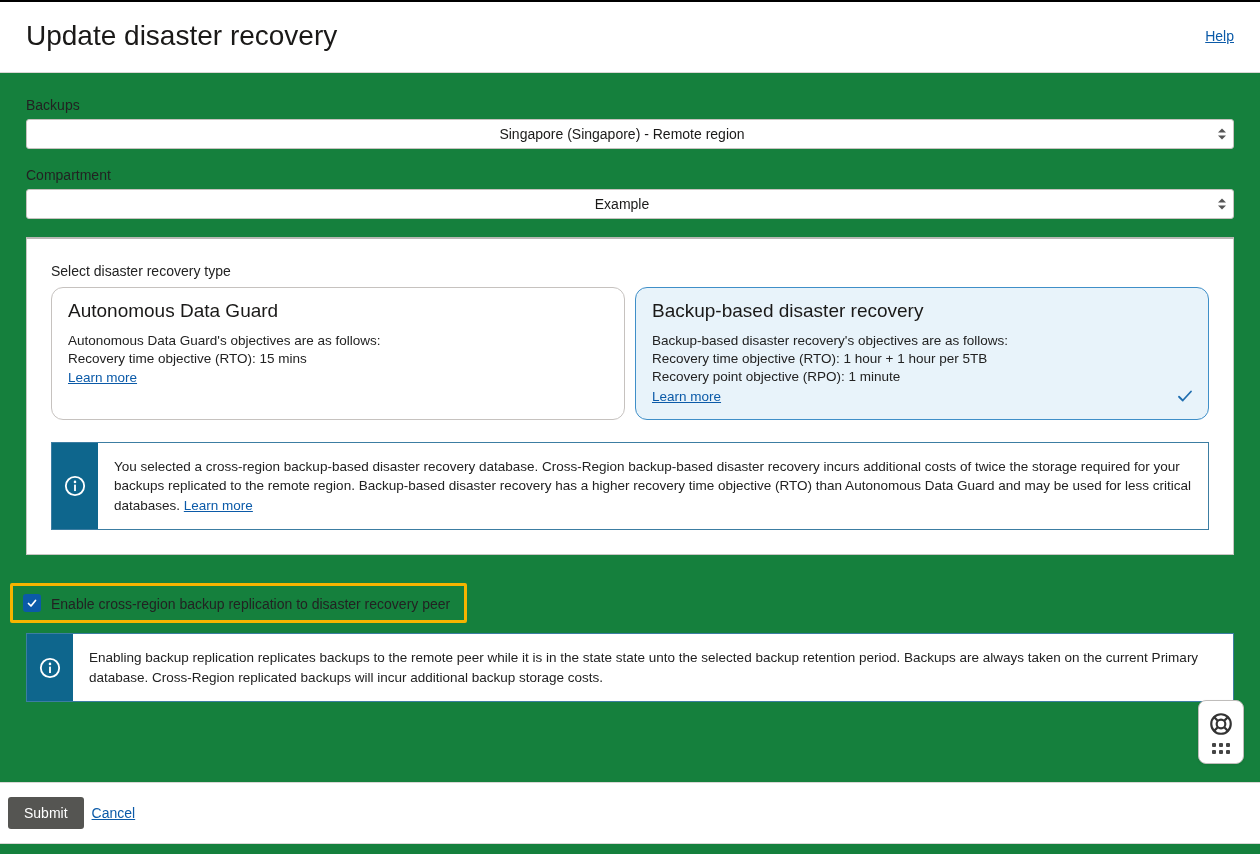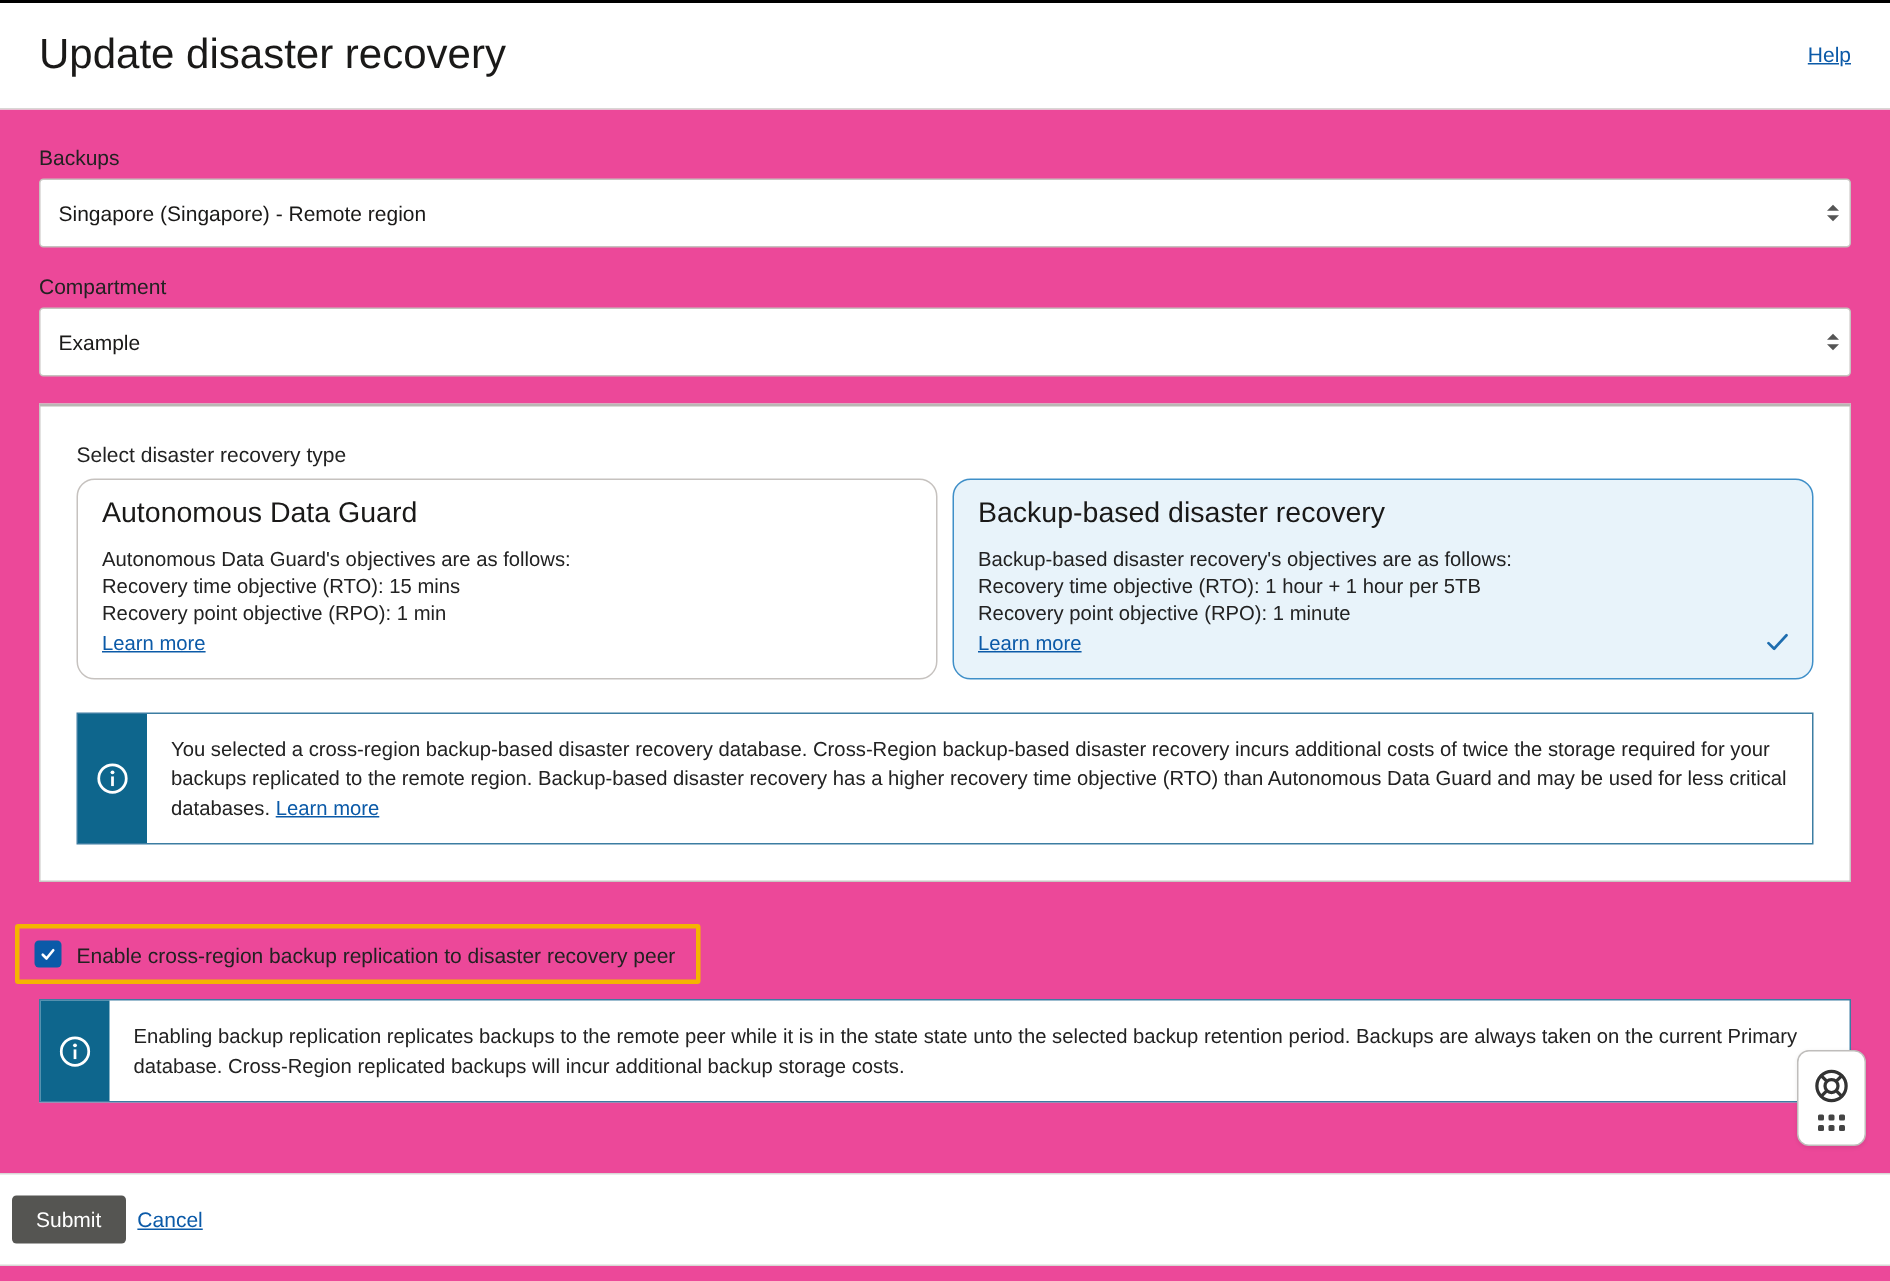--- a/index.html
+++ b/index.html
@@ -1,31 +1,31 @@
 <!DOCTYPE html>
 <html><head>
 <meta charset="utf-8">
 <style>
   * { box-sizing: border-box; margin: 0; padding: 0; }
   html, body { width: 1260px; height: 854px; font-family: Arial, Helvetica, sans-serif; background: #f1f0ef; color: #222; }
-  .page { width: 1260px; min-height: 854px; background: #ec4899; position: relative; }
+  .page { width: 1260px; min-height: 854px; background: #15803d; position: relative; }
 
   
   .hdr { background: #fff; border-top: 2px solid #000; border-bottom: 1px solid #d9d7d5; padding: 18px 26px 20px 26px; display: flex; justify-content: space-between; align-items: center; }
   .hdr h1 { font-size: 28px; font-weight: 400; color: #1a1918; }
   .help-link { color: #0b5aa8; text-decoration: underline; font-size: 14px; cursor: pointer; }
 
   .body { padding: 24px 26px 0 26px; }
 
   .intro { font-size: 14px; color: #222; margin-bottom: 22px; }
 
   .field-label { font-size: 14px; color: #222; margin-bottom: 6px; }
 
   .select-wrap { position: relative; margin-bottom: 18px; }
-  .select-input { width: 100%; height: 46px; background: #fff; border: 1px solid #c6c2bf; border-radius: 3px; padding: 0 28px 0 12px; font-size: 14px; color: #1a1918; cursor: pointer; display: flex; align-items: center; }
+  .select-input { width: 100%; height: 30px; background: #fff; border: 1px solid #c6c2bf; border-radius: 3px; padding: 0 28px 0 12px; font-size: 14px; color: #1a1918; cursor: pointer; display: flex; align-items: center; justify-content: center; }
   .stepper { position: absolute; right: 8px; top: 50%; transform: translateY(-50%); display: flex; flex-direction: column; gap: 3px; pointer-events: none; }
   .stepper .ar { width: 0; height: 0; border-left: 4px solid transparent; border-right: 4px solid transparent; }
   .stepper .up { border-bottom: 4px solid #555; }
   .stepper .dn { border-top: 4px solid #555; }
 
   .dr-panel { background: #fff; border: 1px solid #c8c6c3; border-top: 2px solid #b9b7b4; padding: 24px 24px 24px 24px; margin-bottom: 14px; }
   .dr-heading { font-size: 14px; color: #222; margin-bottom: 8px; }
   .dr-cards { display: flex; gap: 10px; margin-bottom: 22px; }
   .dr-card { flex: 1; border: 1px solid #c6c2bf; border-radius: 12px; background: #fff; padding: 12px 16px 14px 16px; cursor: pointer; position: relative; }
   .dr-card.selected { border: 1px solid #3f8fc8; background: #e8f3fa; }
@@ -95,21 +95,20 @@
 
   
   <div class="dr-panel">
     <div class="dr-heading">Select disaster recovery type</div>
 
     <div class="dr-cards">
       <div class="dr-card">
         <h3>Autonomous Data Guard</h3>
         <p>Autonomous Data Guard's objectives are as follows:</p>
         <p>Recovery time objective (RTO): 15 mins</p>
-        <p>Recovery point objective (RPO): 1 min</p>
         <a class="learn">Learn more</a>
       </div>
 
       <div class="dr-card selected">
         <h3>Backup-based disaster recovery</h3>
         <p>Backup-based disaster recovery's objectives are as follows:</p>
         <p>Recovery time objective (RTO): 1 hour + 1 hour per 5TB</p>
         <p>Recovery point objective (RPO): 1 minute</p>
         <a class="learn">Learn more</a>
         <span class="check">

